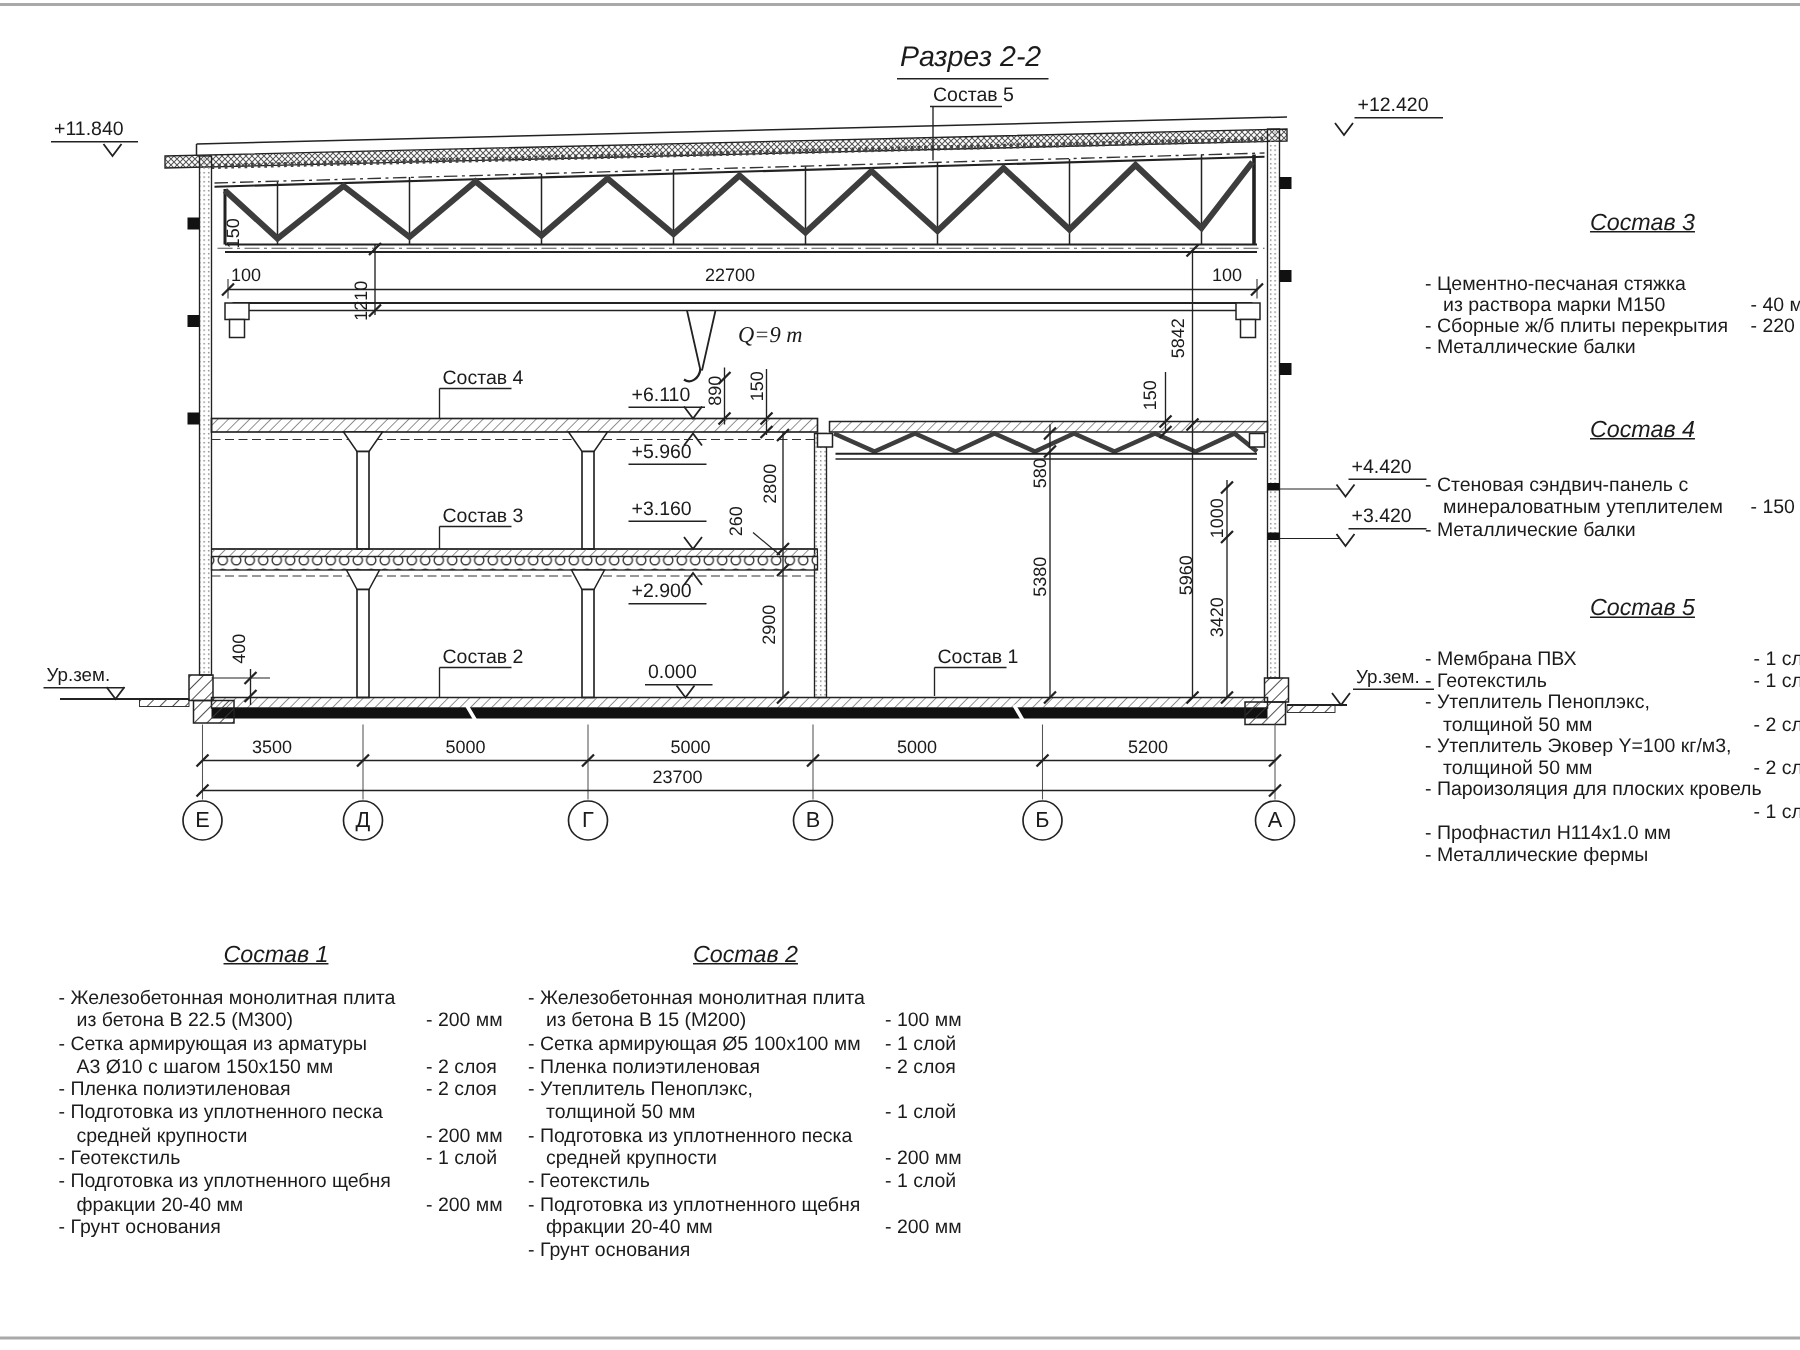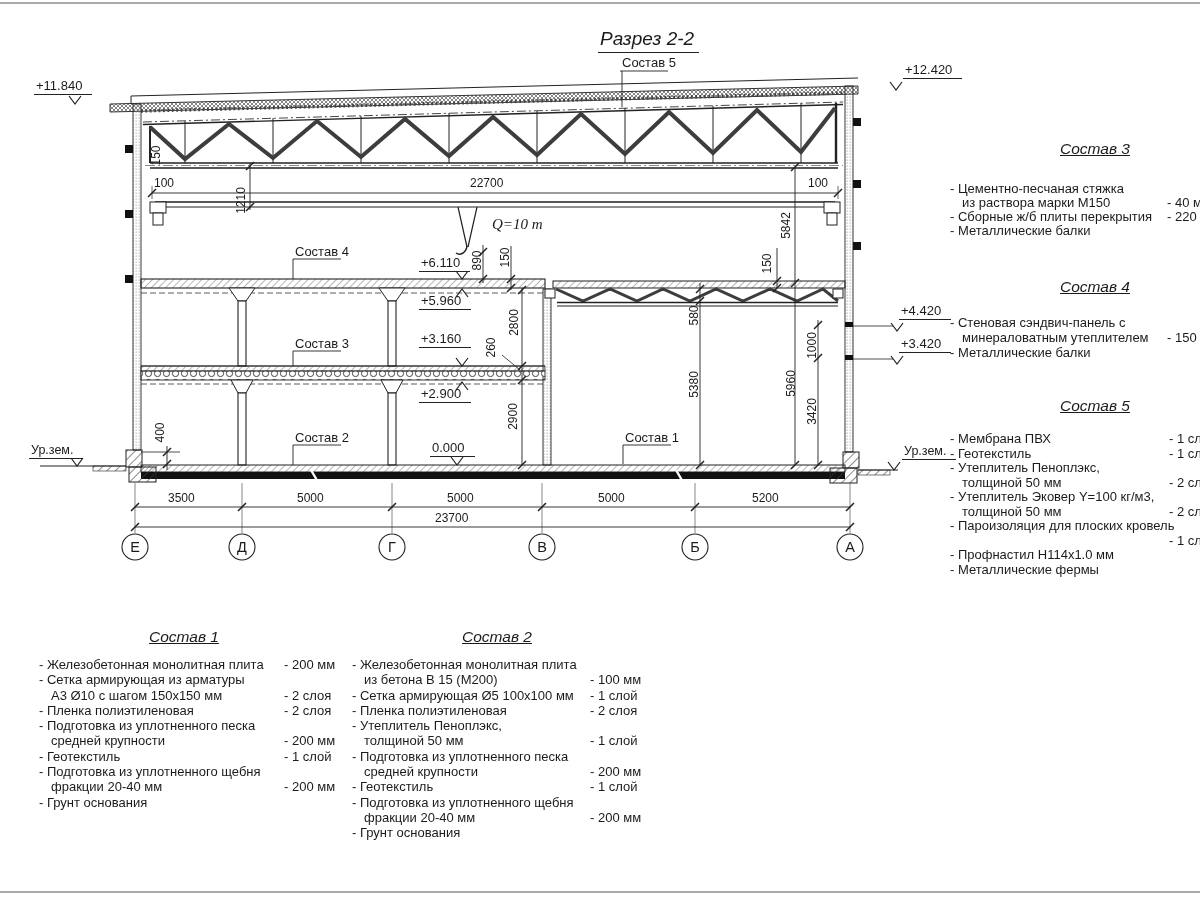--- a/index.html
+++ b/index.html
@@ -221,21 +221,21 @@
   <div class="elev" style="left:419px;top:255px">+6.110</div>
   <div class="elev" style="left:419px;top:293px">+5.960</div>
   <div class="elev" style="left:419px;top:331px">+3.160</div>
   <div class="elev" style="left:419px;top:386px">+2.900</div>
   <div class="elev" style="left:430px;top:440px">0.000</div>
   <div class="elev" style="left:899px;top:303px">+4.420</div>
   <div class="elev" style="left:899px;top:336px">+3.420</div>
   <div class="elev" style="left:29px;top:443px;font-size:12.5px">Ур.зем.</div>
   <div class="elev" style="left:902px;top:444px;font-size:12.5px">Ур.зем.</div>
 
-  <div class="crane">Q=10 m</div>
+  <div class="crane">Q=9 m</div>
 
   <div class="dim" style="left:470px;top:176px;width:44px">22700</div>
   <div class="dim" style="left:154px;top:176px;width:24px">100</div>
   <div class="dim" style="left:808px;top:176px;width:24px">100</div>
 
   <div class="rot" style="left:134px;top:148px">150</div>
   <div class="rot" style="left:219px;top:193px">1210</div>
   <div class="rot" style="left:455px;top:253px">890</div>
   <div class="rot" style="left:483px;top:250px">150</div>
   <div class="rot" style="left:492px;top:315px">2800</div>
@@ -262,20 +262,21 @@
   <div class="axl" style="left:380px;top:539px">Г</div>
   <div class="axl" style="left:530px;top:539px">В</div>
   <div class="axl" style="left:683px;top:539px">Б</div>
   <div class="axl" style="left:838px;top:539px">А</div>
 
   <div class="spec" style="left:39px;top:628px;width:330px;--vcol:245px">
     <div class="spec-title">Состав 1</div>
     <div class="spec-items">
       <div class="si">
           <div class="l">- Железобетонная  монолитная плита</div>
+          <div class="l l2">из бетона В 22.5 (М300)</div>
           <span class="v">- 200 мм</span>
         </div>
       <div class="si">
           <div class="l">- Сетка армирующая из арматуры</div>
           <div class="l l2">А3 Ø10 с шагом 150х150 мм</div>
           <span class="v">- 2 слоя</span>
         </div>
       <div class="si">
           <div class="l">- Пленка полиэтиленовая</div>
           <span class="v">- 2 слоя</span>

